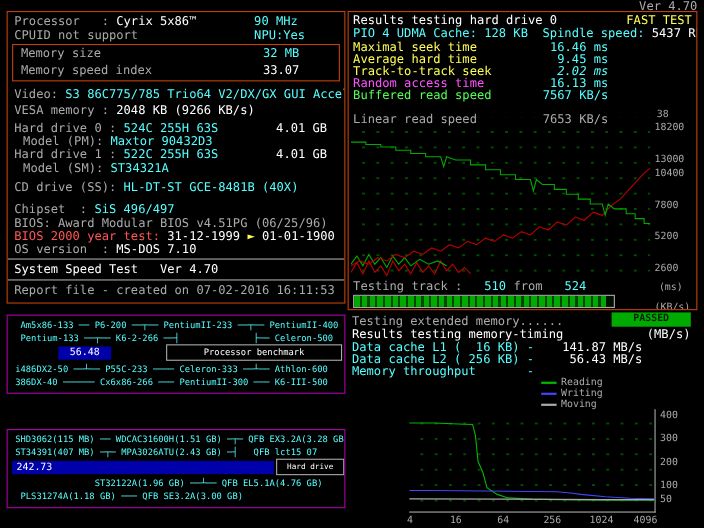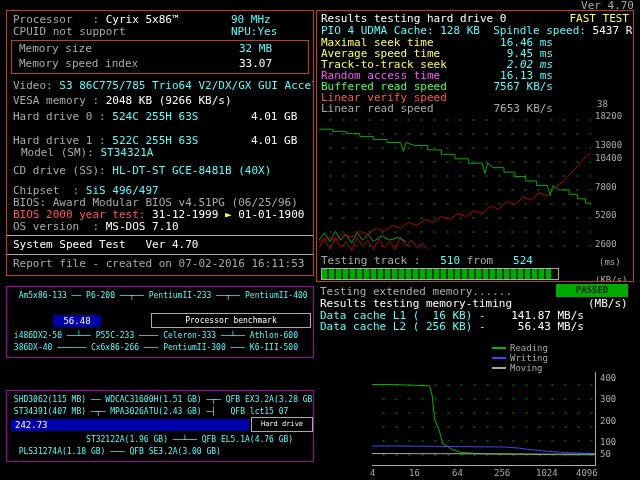--- a/index.html
+++ b/index.html
@@ -51,20 +51,21 @@
     <div class="ab t" style="left:12px;top:32px">Memory size</div>
     <div class="ab t c-cyan" style="left:232px;top:32px">32 MB</div>
     <div class="ab t" style="left:12px;top:47px">Memory speed index</div>
     <div class="ab t c-white" style="left:232px;top:47px">33.07</div>
 
     <div class="ab t" style="left:6px;top:69px"><span>Video:</span><span class="c-cyan"> S3 86C775/785 Trio64 V2/DX/GX GUI Accel</span></div>
     <div class="ab t" style="left:6px;top:84px"><span>VESA memory :</span><span class="c-white"> 2048 KB (9266 KB/s)</span></div>
 
     <div class="ab t" style="left:6px;top:100px"><span>Hard drive 0 :</span><span class="c-cyan"> 524C 255H 63S</span></div>
     <div class="ab t c-white" style="left:244px;top:100px">4.01 GB</div>
+    <div class="ab t" style="left:14px;top:112px"><span>Model (PM):</span><span class="c-cyan"> Maxtor 90432D3</span></div>
     <div class="ab t" style="left:6px;top:124px"><span>Hard drive 1 :</span><span class="c-cyan"> 522C 255H 63S</span></div>
     <div class="ab t c-white" style="left:244px;top:124px">4.01 GB</div>
     <div class="ab t" style="left:14px;top:136px"><span>Model (SM):</span><span class="c-cyan"> ST34321A</span></div>
 
     <div class="ab t" style="left:6px;top:154px"><span>CD drive (SS):</span><span class="c-cyan"> HL-DT-ST GCE-8481B (40X)</span></div>
 
     <div class="ab t" style="left:6px;top:174px"><span>Chipset  :</span><span class="c-cyan"> SiS 496/497</span></div>
     <div class="ab t" style="left:6px;top:186px">BIOS: Award Modular BIOS v4.51PG (06/25/96)</div>
     <div class="ab t" style="left:6px;top:198px"><span class="c-red">BIOS 2000 year test:</span><span class="c-white"> 31-12-1999 </span><span class="c-yellow">►</span><span class="c-white"> 01-01-1900</span></div>
     <div class="ab t" style="left:6px;top:210px"><span>OS version  :</span><span class="c-white"> MS-DOS 7.10</span></div>
@@ -74,25 +75,24 @@
     <div class="hr" style="top:243px"></div>
     <div class="ab t" style="left:6px;top:247px">Report file - created on 07-02-2016 16:11:53</div>
   </div>
 
   <div class="box" style="left:316px;top:10px;width:318px;height:272px;overflow:hidden">
     <div class="ab t c-white" style="left:4px;top:2px">Results testing hard drive 0</div>
     <div class="ab t c-yellow" style="right:4px;top:2px">FAST TEST</div>
     <div class="ab t" style="left:4px;top:14px"><span class="c-cyan">PIO 4 UDMA Cache: 128 KB</span><span class="c-cyan">  Spindle speed: </span><span class="c-white">5437 RPM</span></div>
 
     <div class="ab t hdd-lbl" style="left: 4px; top: 26px; color: rgb(255, 255, 85);">Maximal seek time</div>
-    <div class="ab t hdd-lbl" style="left: 4px; top: 37px; color: rgb(255, 255, 85);">Average speed time</div>
+    <div class="ab t hdd-lbl" style="left: 4px; top: 37px; color: rgb(255, 255, 85);">Average hard time</div>
     <div class="ab t hdd-lbl" style="left: 4px; top: 48px; color: rgb(255, 255, 85);">Track-to-track seek</div>
     <div class="ab t hdd-lbl" style="left: 4px; top: 59px; color: rgb(255, 85, 255);">Random access time</div>
     <div class="ab t hdd-lbl" style="left: 4px; top: 70px; color: rgb(85, 255, 85);">Buffered read speed</div>
-    <div class="ab t hdd-lbl" style="left: 4px; top: 81px; color: rgb(255, 85, 85);">Linear verify speed</div>
     <div class="ab t hdd-lbl" style="left: 4px; top: 92px; color: rgb(170, 170, 170);">Linear read speed</div>
 
     <div class="ab t hdd-val" style="right: 80px; top: 26px; color: rgb(85, 255, 255);">16.46 ms</div>
     <div class="ab t hdd-val" style="right: 80px; top: 37px; color: rgb(85, 255, 255); text-align: center;">9.45 ms</div>
     <div class="ab t hdd-val" style="right: 80px; top: 48px; color: rgb(85, 255, 255); font-style: italic;">2.02 ms</div>
     <div class="ab t hdd-val" style="right: 80px; top: 59px; color: rgb(85, 255, 255);">16.13 ms</div>
     <div class="ab t hdd-val" style="right: 80px; top: 70px; color: rgb(85, 255, 255);">7567 KB/s</div>
     <div class="ab t hdd-val" style="right: 80px; top: 81px; color: rgb(255, 85, 85);"></div>
     <div class="ab t hdd-val" style="right: 80px; top: 92px; color: rgb(170, 170, 170);">7653 KB/s</div>
 
@@ -123,20 +123,21 @@
 
   <div class="ab t" style="left:320px;top:286px">Testing extended memory......</div>
   <div class="badge" style="left:556px;top:284px;width:72px;height:13px">PASSED</div>
   <div class="ab t c-white" style="left:320px;top:298px">Results testing memory-timing</div>
   <div class="ab t c-white" style="left:588px;top:298px">(MB/s)</div>
 
   <div class="ab t c-cyan" style="left:320px;top:310px">Data cache L1 (  16 KB) -</div>
   <div class="ab t c-white" style="left:474px;top:310px;width:110px;text-align:right">141.87 MB/s</div>
   <div class="ab t c-cyan" style="left:320px;top:321px">Data cache L2 ( 256 KB) -</div>
   <div class="ab t c-white" style="left:474px;top:321px;width:110px;text-align:right">56.43 MB/s</div>
+  <div class="ab t c-cyan" style="left:320px;top:332px">Memory throughput       -</div>
 
   <div class="sw" id="sw0" style="left: 492px; top: 347px; background: rgb(0, 184, 0);"></div>
   <div class="ab s" style="left:510px;top:343px">Reading</div>
   <div class="sw" id="sw1" style="left: 492px; top: 357px; background: rgb(68, 68, 255);"></div>
   <div class="ab s" style="left:510px;top:353px">Writing</div>
   <div class="sw" id="sw2" style="left: 492px; top: 367px; background: rgb(170, 170, 170);"></div>
   <div class="ab s" style="left:510px;top:363px">Moving</div>
 
   <div class="plot" style="left:372px;top:372px;width:224px;height:94px;border-bottom:1px solid #aaaaaa;border-right:1px solid #aaaaaa">
     <svg class="fill" viewBox="0 0 100 100" preserveAspectRatio="none">
@@ -152,20 +153,21 @@
   <div class="ab s" style="left:600px;top:449px">50</div>
   <div class="ab s" style="left:370px;top:468px">4</div>
   <div class="ab s" style="left:409px;top:468px">16</div>
   <div class="ab s" style="left:452px;top:468px">64</div>
   <div class="ab s" style="left:494px;top:468px">256</div>
   <div class="ab s" style="left:536px;top:468px">1024</div>
   <div class="ab s" style="left:576px;top:468px">4096</div>
 
   <div class="mbox" style="left:6px;top:286px;width:308px;height:72px">
     <div class="ab xs" style="left:2px;top:4px">  Am5x86-133 ── P6-200 ──┬── PentiumII-233 ──┬── PentiumII-400</div>
+    <div class="ab xs" style="left:2px;top:16px">  Pentium-133 ──┬── K6-2-266 ──┤              ├── Celeron-500</div>
     <div class="bar" style="left:46px;top:28px;width:48px;height:12px;text-align:center">56.48</div>
     <div class="lblbox" style="left:144px;top:26px;width:160px;height:15px">Processor benchmark</div>
     <div class="ab xs" style="left:2px;top:44px"> i486DX2-50 ──┴── P55C-233 ──── Celeron-333 ──┴── Athlon-600</div>
     <div class="ab xs" style="left:2px;top:56px"> 386DX-40 ────── Cx6x86-266 ─── PentiumII-300 ─── K6-III-500</div>
   </div>
 
   <div class="mbox" style="left:6px;top:390px;width:308px;height:72px">
     <div class="ab xs" style="left:2px;top:4px"> SHD3062(115 MB) ── WDCAC31600H(1.51 GB) ─┬─ QFB EX3.2A(3.28 GB)</div>
     <div class="ab xs" style="left:2px;top:16px"> ST34391(407 MB) ─┬─ MPA3026ATU(2.43 GB) ─┤   QFB lct15 07</div>
     <div class="bar" style="left:4px;top:28px;width:238px;height:12px;padding-left:4px">242.73</div>

